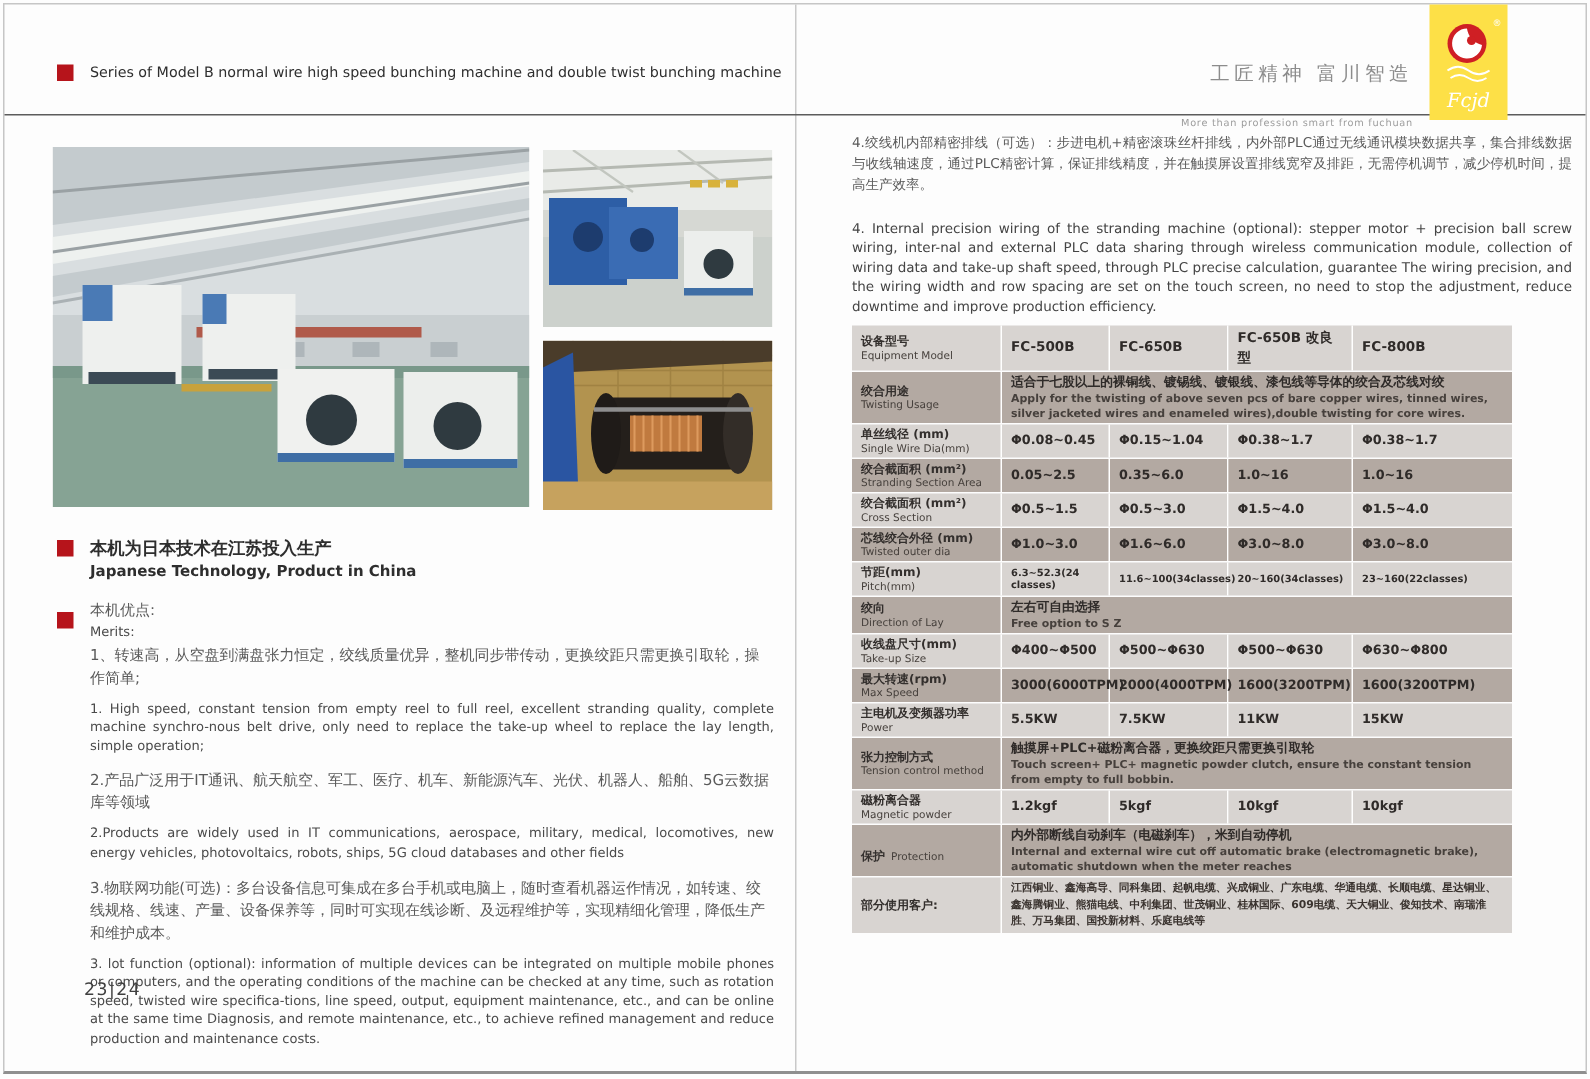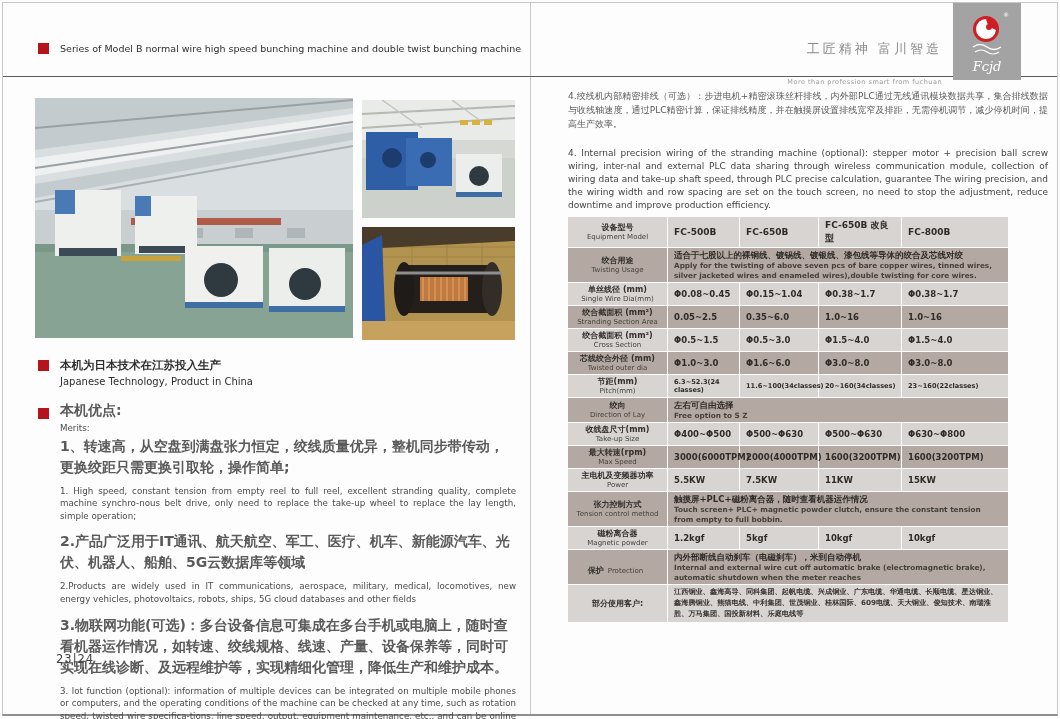--- a/index.html
+++ b/index.html
@@ -12,56 +12,56 @@
   
   .hdr-left{position:absolute;left:38px;top:40px;display:flex;}
   .bullet{width:11px;height:11px;background:#b6141b;flex:0 0 auto;}
   .hdr-left .bullet{margin-top:3px;}
   .hdr-text{margin-left:11px;}
   .hdr-title{font-size:12.5px;font-weight:bold;color:#2e2e2e;letter-spacing:.5px;}
   .hdr-sub{font-size:9.5px;color:#2e2e2e;margin-top:3px;}
   .slogan-block{position:absolute;right:118px;top:40px;text-align:right;}
   .slogan{font-size:13px;color:#8c8c8c;letter-spacing:3px;}
   .tagline{font-size:6.5px;color:#9c9c9c;margin-top:20px;letter-spacing:.5px;}
-  .logo{position:absolute;left:953px;top:3px;width:68px;height:77px;background:#a3a3a3;}
+  .logo{position:absolute;left:953px;top:3px;width:52px;height:77px;background:#fde047;}
   .logo svg{display:block;width:100%;height:100%;}
 
   
   .photo{position:absolute;overflow:hidden;}
   .photo svg{display:block;width:100%;height:100%;}
   .photo-large{left:35px;top:98px;width:318px;height:240px;}
   .photo-small-top{left:362px;top:100px;width:153px;height:118px;}
   .photo-small-bottom{left:362px;top:227px;width:153px;height:113px;}
 
   
   .section-header{position:absolute;left:38px;top:358px;display:flex;}
   .section-header .bullet{margin-top:2px;}
   .sec-zh{font-size:11.5px;font-weight:bold;color:#2e2e2e;}
-  .sec-en{font-size:10px;font-weight:normal;color:#2e2e2e;margin-top:3px;}
+  .sec-en{font-size:10px;font-weight:bold;color:#2e2e2e;margin-top:3px;}
   .merits{position:absolute;left:38px;top:400px;width:478px;display:flex;}
   .merits .bullet{margin-top:8px;}
   .merits-text{margin-left:11px;width:457px;}
-  .p-zh{font-size:14px;color:#5a5a5a;line-height:1.5;margin:0 0 7px 0;font-weight:bold;}
+  .p-zh{font-size:10px;color:#5a5a5a;line-height:1.5;margin:0 0 7px 0;}
   .p-en{font-size:8.7px;color:#4a4a4a;line-height:1.45;margin:0 0 9px 0;text-align:justify;}
   .p-tight{margin-bottom:1px;}
   .page-num{position:absolute;left:56px;top:652px;font-size:11.5px;color:#3f3f3f;letter-spacing:1px;}
 
   
   .rp-zh{position:absolute;left:568px;top:90px;width:480px;font-size:9px;color:#5a5a5a;line-height:1.55;text-align:justify;}
   .rp-en{position:absolute;left:568px;top:147px;width:480px;font-size:9px;color:#444;line-height:1.45;text-align:justify;}
 
   
   .spec-table{position:absolute;left:568px;top:216px;width:440px;border-collapse:separate;border-spacing:0 1px;table-layout:fixed;}
   .spec-table col.c0{width:100px;} .spec-table col.c1{width:72px;} .spec-table col.c2{width:79px;}
   .spec-table col.c3{width:83px;}  .spec-table col.c4{width:106px;}
   .spec-table th,.spec-table td{padding:2px 6px;vertical-align:middle;border-right:1px solid #ffffff;}
   .spec-table th:last-child,.spec-table td:last-child{border-right:none;}
   .spec-table tr.light th,.spec-table tr.light td{background:#d8d4d1;}
   .spec-table tr.dark  th,.spec-table tr.dark  td{background:#b3a9a2;}
-  .spec-table th{text-align:center;font-weight:normal;}
+  .spec-table th{text-align:left;font-weight:normal;}
   .spec-table th .zh{font-size:8px;color:#332f2d;font-weight:bold;line-height:1.2;}
   .spec-table th .en{font-size:7px;color:#46403c;line-height:1.2;}
   .spec-table td{font-size:8.5px;color:#2f2b29;font-weight:bold;}
   .spec-table td.model{font-size:9px;}
   .spec-table tr.small-vals td{font-size:6.6px;}
   .spec-table td .zh{font-size:8.5px;color:#2f2b29;line-height:1.3;}
   .spec-table td .en{font-size:7.3px;color:#46403c;line-height:1.3;}
   .label-inline .zh,.label-inline .en{display:inline;margin-right:4px;}
   .customers td{font-size:7.2px;line-height:1.5;color:#3a332f;}
 </style>
@@ -326,21 +326,21 @@
         <td>7.5KW</td>
         <td>11KW</td>
         <td>15KW</td>
       </tr>
       <tr class="dark">
         <th>
             <div class="zh">张力控制方式</div>
             <div class="en">Tension control method</div>
           </th>
         <td colspan="4">
-            <div class="zh">触摸屏+PLC+磁粉离合器，随时查看机器运作情况</div>
+            <div class="zh">触摸屏+PLC+磁粉离合器，更换绞距只需更换引取轮</div>
             <div class="en">Touch screen+ PLC+ magnetic powder clutch, ensure the constant tension from empty to full bobbin.</div>
           </td>
       </tr>
       <tr class="light">
         <th>
             <div class="zh">磁粉离合器</div>
             <div class="en">Magnetic powder</div>
           </th>
         <td>1.2kgf</td>
         <td>5kgf</td>

